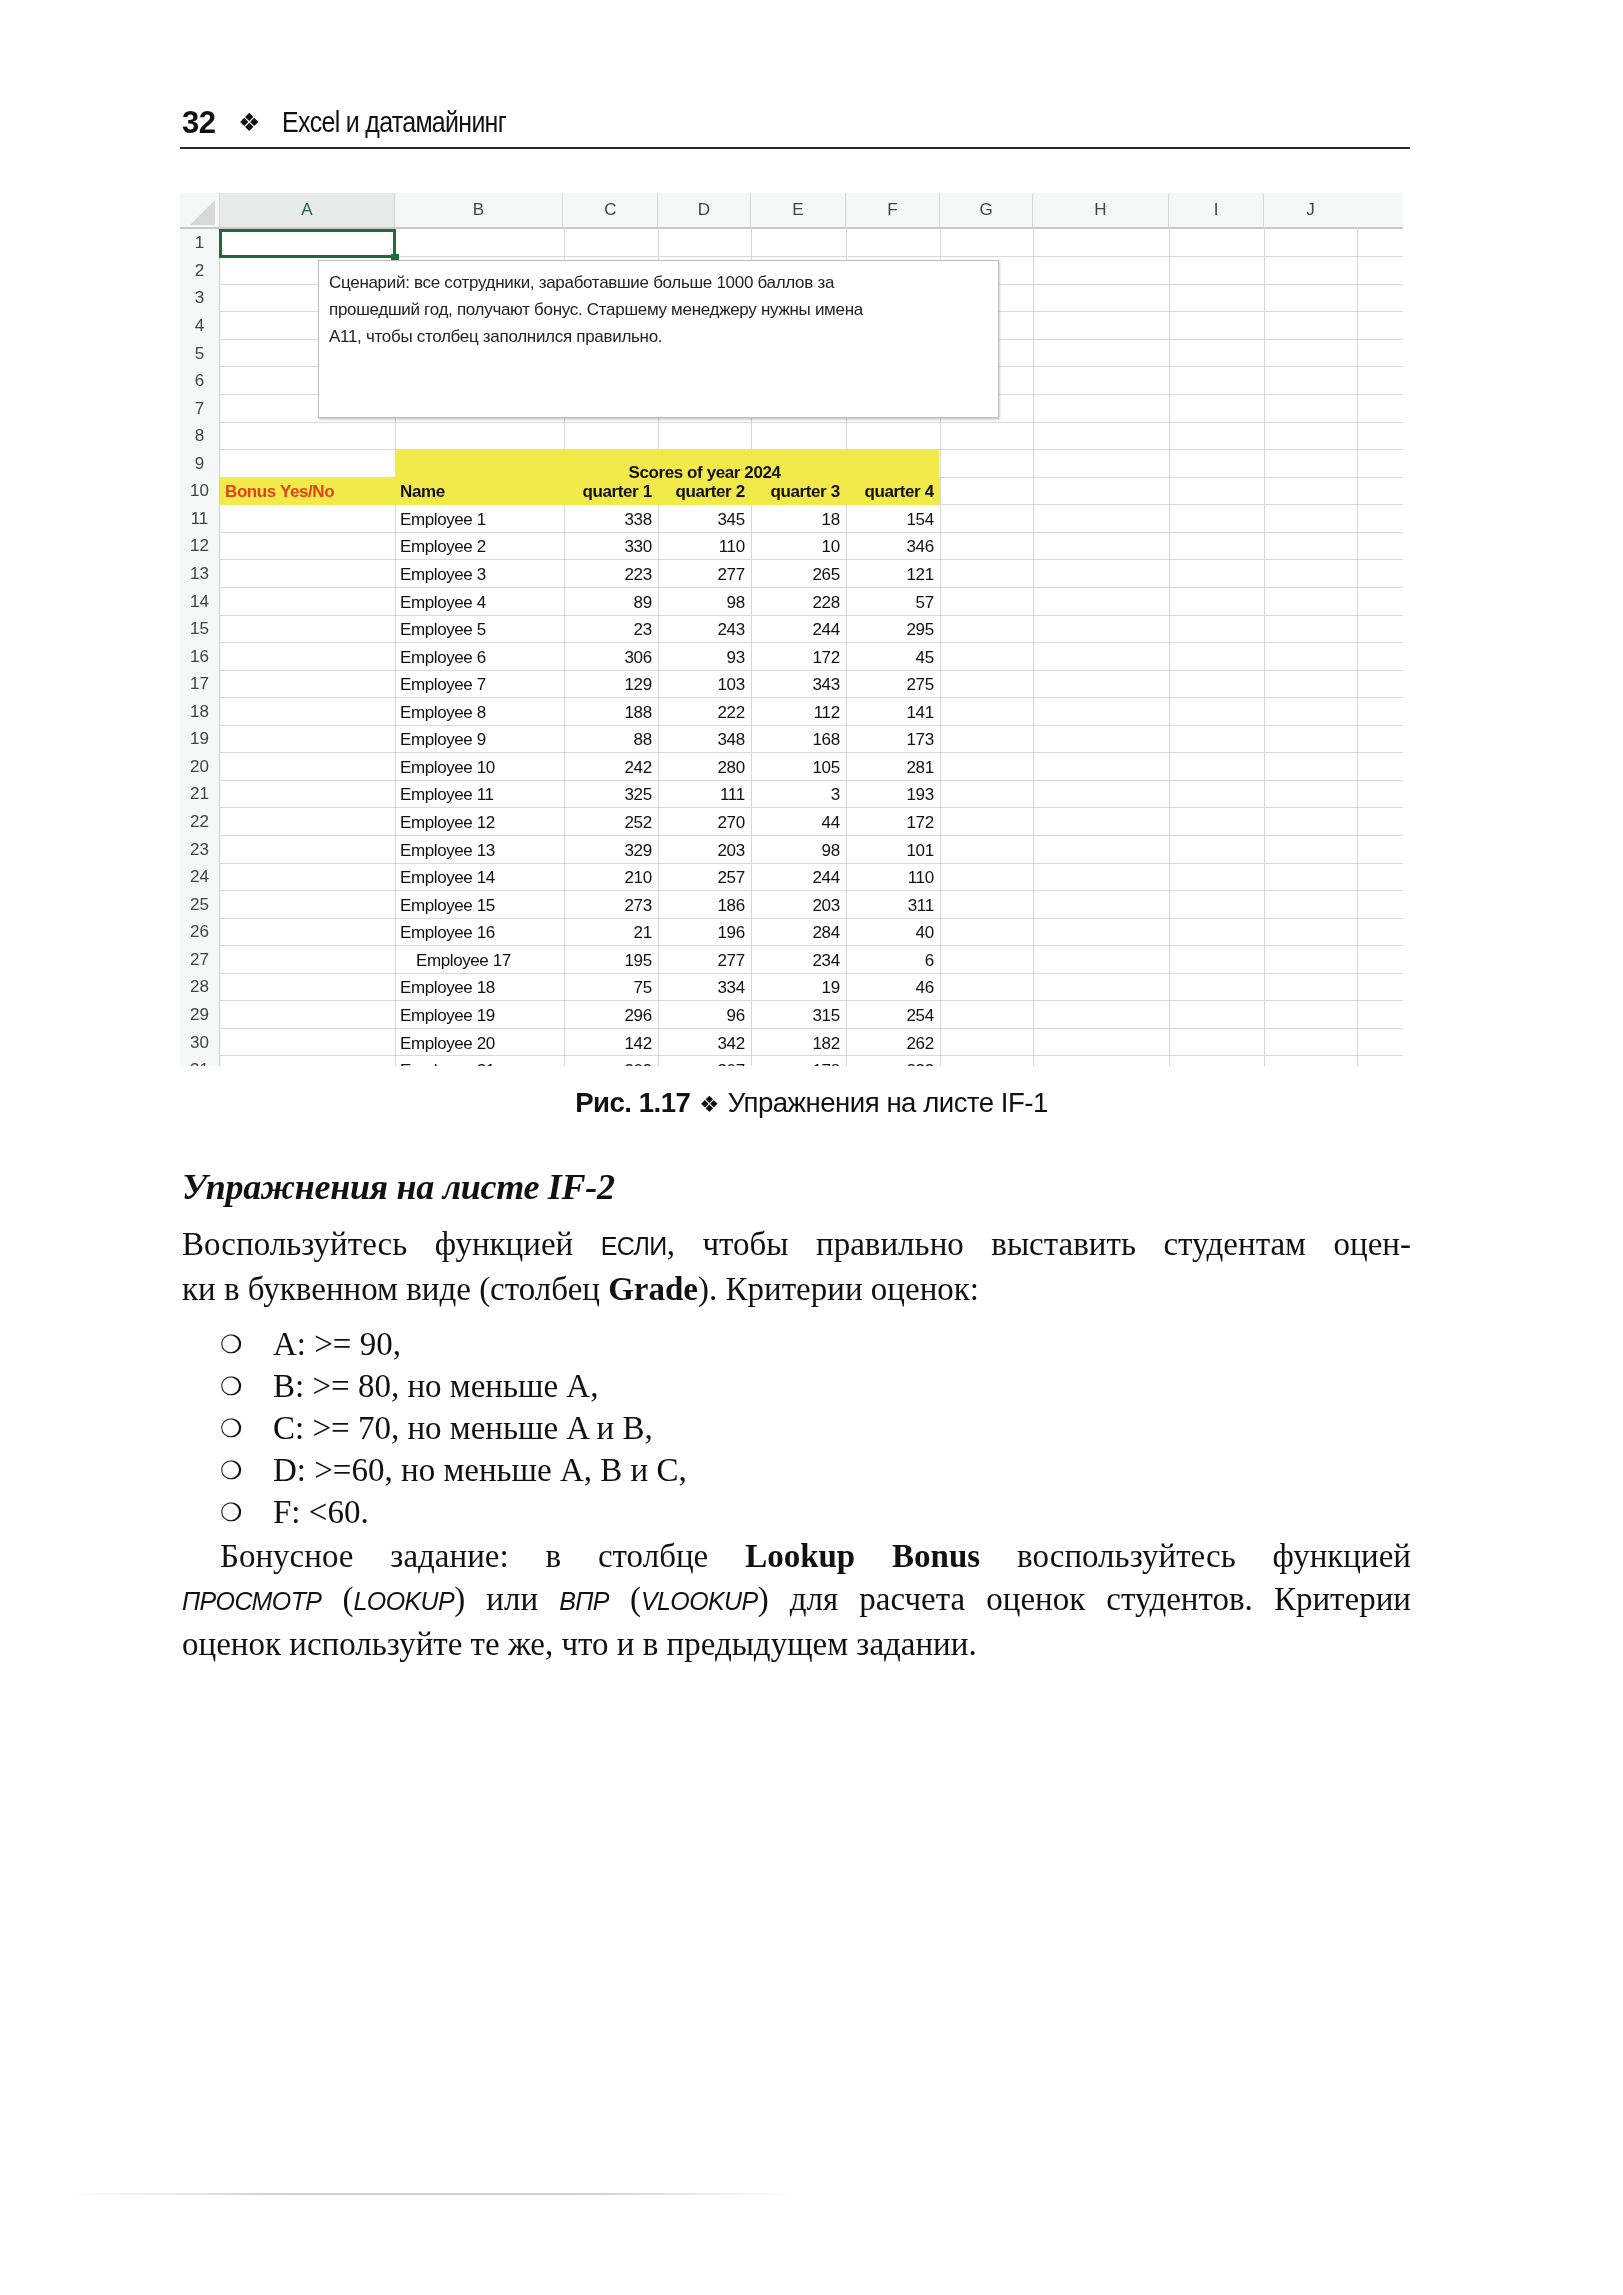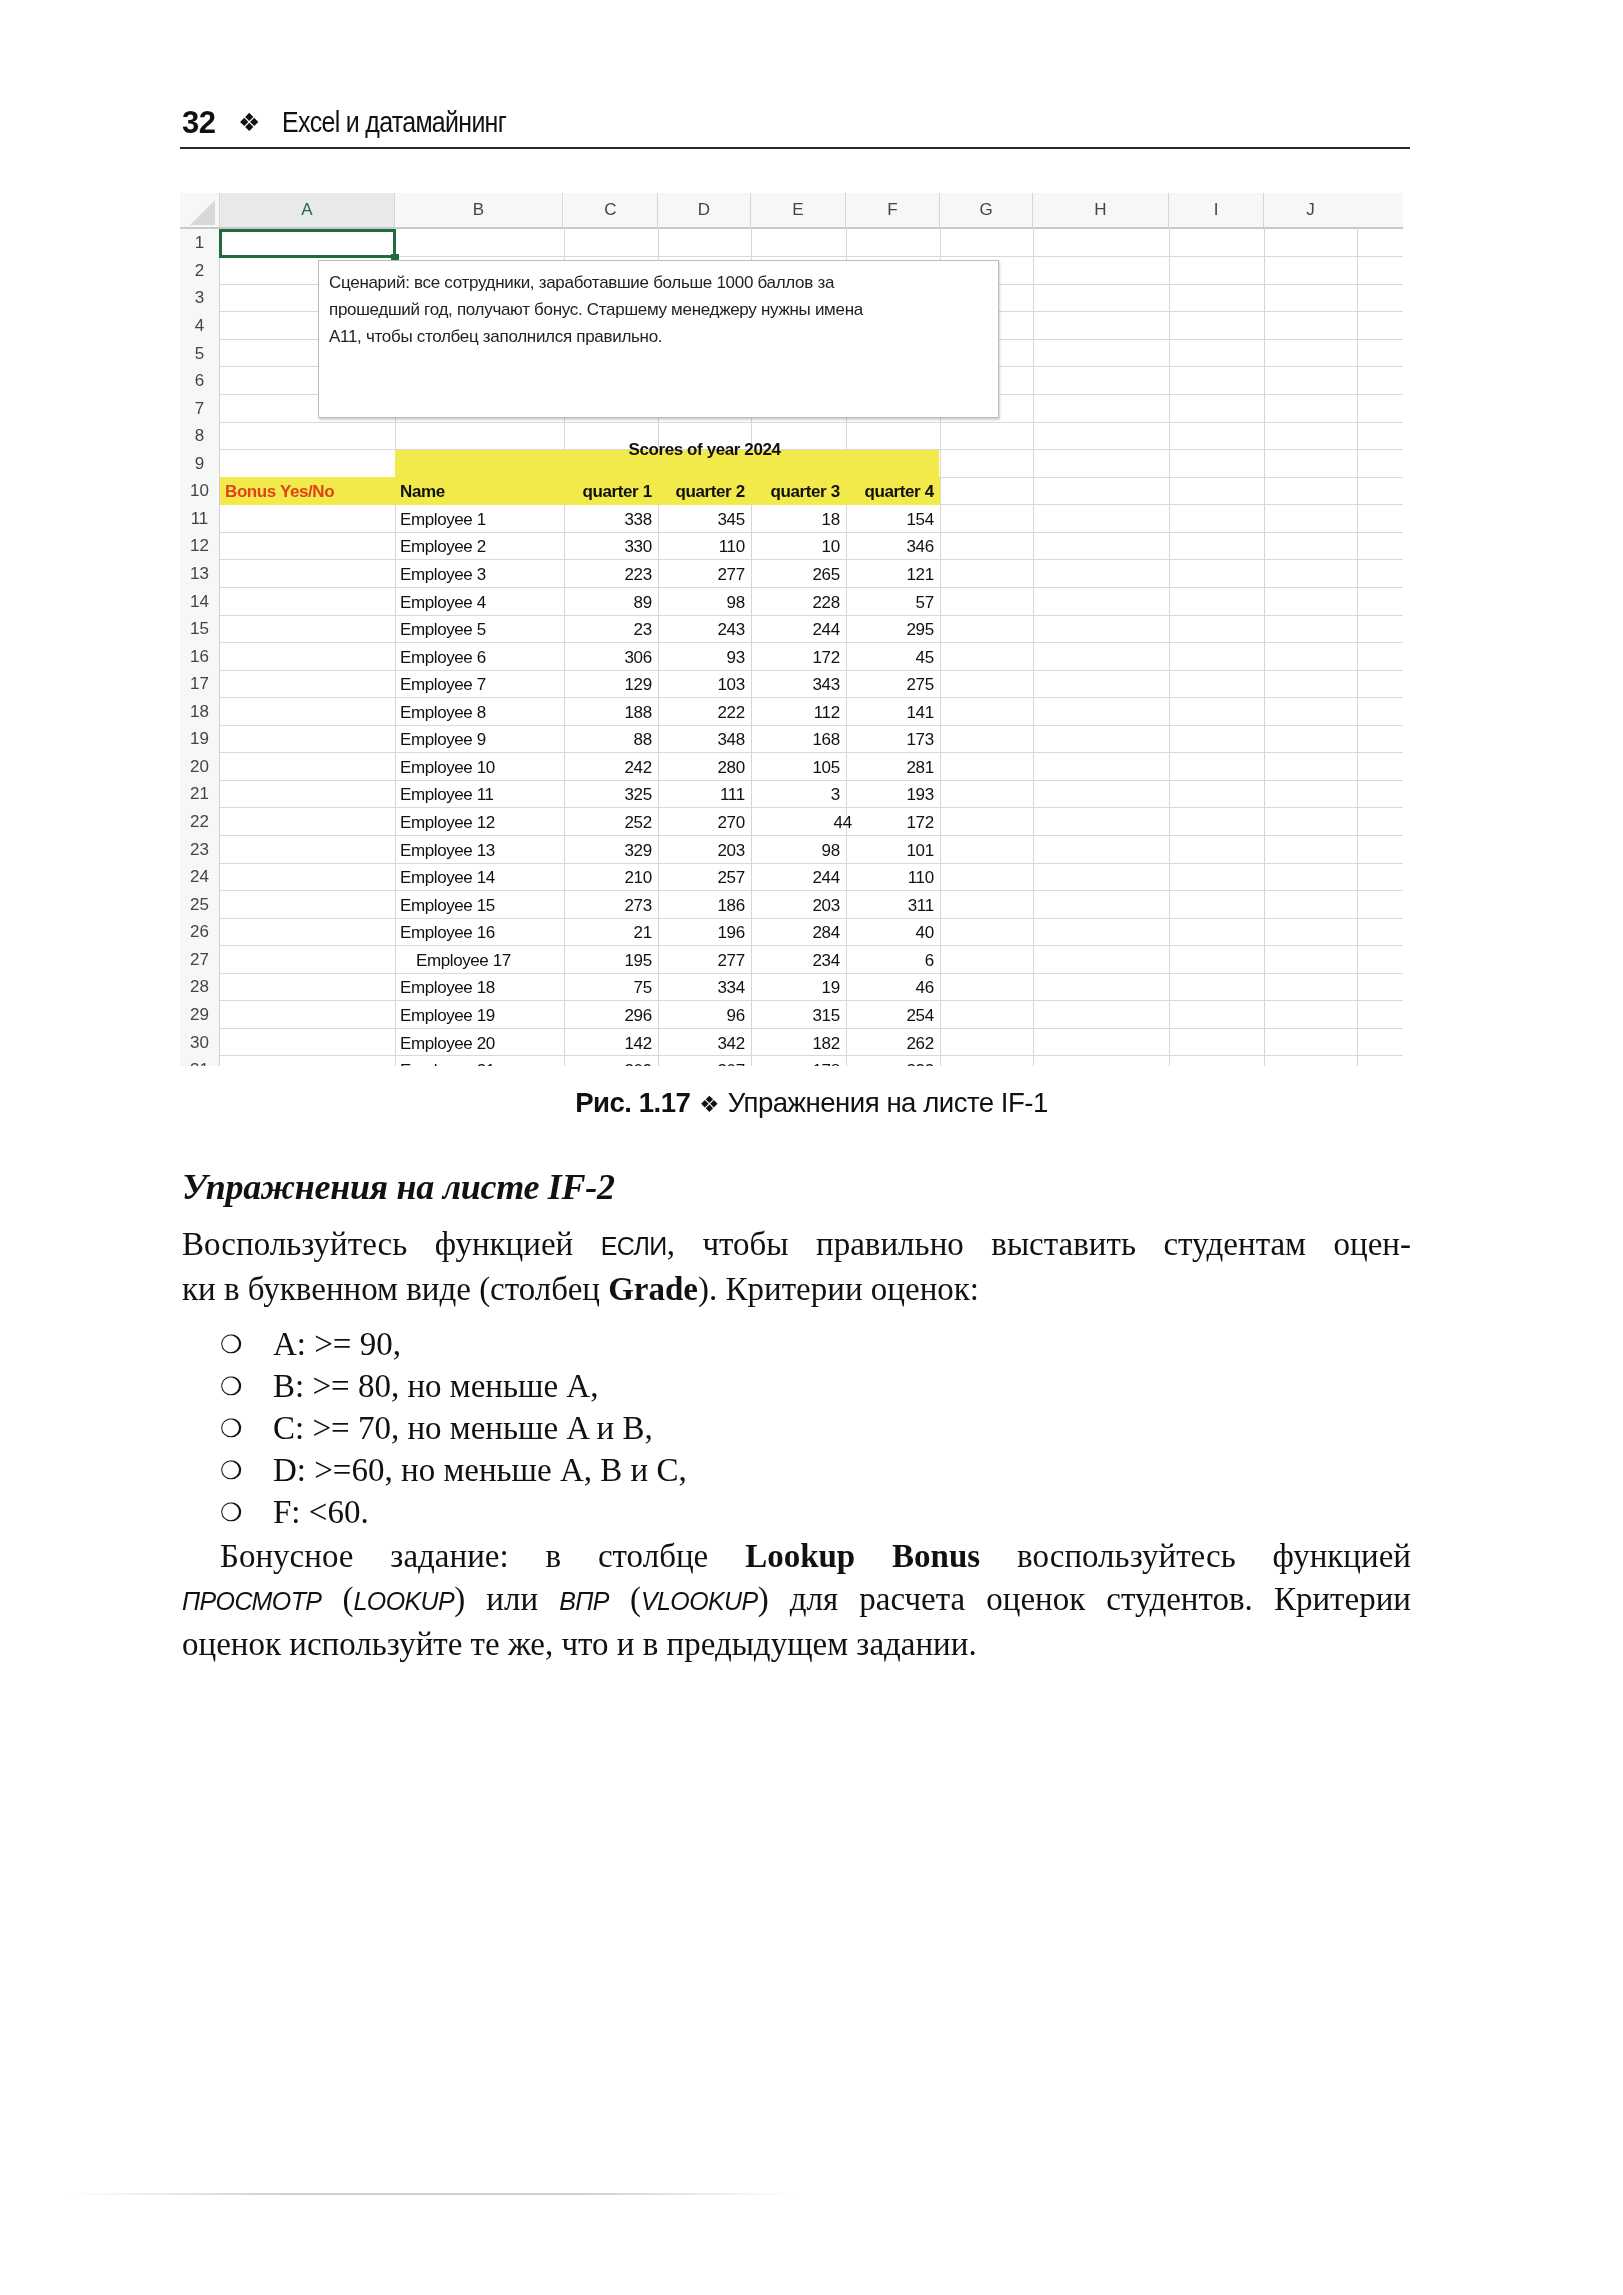--- a/index.html
+++ b/index.html
@@ -155,21 +155,21 @@
     <div class="hline" style="top: 780px;"></div>
     <div class="rowhdr" style="top: 780px; height: 27.6px; line-height: 27.6px;">28</div>
     <div class="hline" style="top: 807px;"></div>
     <div class="rowhdr" style="top: 808px; height: 27.6px; line-height: 27.6px;">29</div>
     <div class="hline" style="top: 835px;"></div>
     <div class="rowhdr" style="top: 836px; height: 27.6px; line-height: 27.6px;">30</div>
     <div class="hline" style="top: 862px;"></div>
     <div class="rowhdr" style="top: 863px; height: 27.6px; line-height: 27.6px;">31</div>
     <div class="yellow" style="left: 215px; top: 257px; width: 544px; height: 27.6px;"></div>
     <div class="yellow" style="left: 40px; top: 284px; width: 720px; height: 27.6px;"></div>
-    <div class="cell bold center" style="left: 215px; top: 242px; width: 619px; height: 27.6px; line-height: 29px;">Scores of year 2024</div>
+    <div class="cell bold center" style="left: 215px; top: 265px; width: 619px; height: 27.6px; line-height: 29px;">Scores of year 2024</div>
     <div class="cell txt red" style="left: 40px; top: 284px; width: 175px; height: 27.6px; line-height: 29px;">Bonus Yes/No</div>
     <div class="cell txt bold" style="left: 215px; top: 284px; width: 168px; height: 27.6px; line-height: 29px;">Name</div>
     <div class="cell num bold" style="left: 384px; top: 284px; width: 94px; height: 27.6px; line-height: 29px;">quarter 1</div>
     <div class="cell num bold" style="left: 478px; top: 284px; width: 93px; height: 27.6px; line-height: 29px;">quarter 2</div>
     <div class="cell num bold" style="left: 571px; top: 284px; width: 95px; height: 27.6px; line-height: 29px;">quarter 3</div>
     <div class="cell num bold" style="left: 666px; top: 284px; width: 94px; height: 27.6px; line-height: 29px;">quarter 4</div>
     <div class="cell txt" style="left: 40px; top: 312px; width: 175px; height: 27.6px; line-height: 29px;"></div>
     <div class="cell txt" style="left: 215px; top: 312px; width: 168px; height: 27.6px; line-height: 29px;">Employee 1</div>
     <div class="cell num" style="left: 384px; top: 312px; width: 94px; height: 27.6px; line-height: 29px;">338</div>
     <div class="cell num" style="left: 478px; top: 312px; width: 93px; height: 27.6px; line-height: 29px;">345</div>
@@ -232,21 +232,21 @@
     <div class="cell txt" style="left: 40px; top: 587px; width: 175px; height: 27.6px; line-height: 29px;"></div>
     <div class="cell txt" style="left: 215px; top: 587px; width: 168px; height: 27.6px; line-height: 29px;">Employee 11</div>
     <div class="cell num" style="left: 384px; top: 587px; width: 94px; height: 27.6px; line-height: 29px;">325</div>
     <div class="cell num" style="left: 478px; top: 587px; width: 93px; height: 27.6px; line-height: 29px;">111</div>
     <div class="cell num" style="left: 571px; top: 587px; width: 95px; height: 27.6px; line-height: 29px;">3</div>
     <div class="cell num" style="left: 666px; top: 587px; width: 94px; height: 27.6px; line-height: 29px;">193</div>
     <div class="cell txt" style="left: 40px; top: 615px; width: 175px; height: 27.6px; line-height: 29px;"></div>
     <div class="cell txt" style="left: 215px; top: 615px; width: 168px; height: 27.6px; line-height: 29px;">Employee 12</div>
     <div class="cell num" style="left: 384px; top: 615px; width: 94px; height: 27.6px; line-height: 29px;">252</div>
     <div class="cell num" style="left: 478px; top: 615px; width: 93px; height: 27.6px; line-height: 29px;">270</div>
-    <div class="cell num" style="left: 571px; top: 615px; width: 95px; height: 27.6px; line-height: 29px; margin-left: 12px;">44</div>
+    <div class="cell num" style="left: 571px; top: 615px; width: 95px; height: 27.6px; line-height: 29px;">44</div>
     <div class="cell num" style="left: 666px; top: 615px; width: 94px; height: 27.6px; line-height: 29px;">172</div>
     <div class="cell txt" style="left: 40px; top: 643px; width: 175px; height: 27.6px; line-height: 29px;"></div>
     <div class="cell txt" style="left: 215px; top: 643px; width: 189px; height: 27.6px; line-height: 29px;">Employee 13</div>
     <div class="cell num" style="left: 384px; top: 643px; width: 94px; height: 27.6px; line-height: 29px;">329</div>
     <div class="cell num" style="left: 478px; top: 643px; width: 93px; height: 27.6px; line-height: 29px;">203</div>
     <div class="cell num" style="left: 571px; top: 643px; width: 95px; height: 27.6px; line-height: 29px;">98</div>
     <div class="cell num" style="left: 666px; top: 643px; width: 94px; height: 27.6px; line-height: 29px;">101</div>
     <div class="cell txt" style="left: 40px; top: 670px; width: 175px; height: 27.6px; line-height: 29px;"></div>
     <div class="cell txt" style="left: 215px; top: 670px; width: 168px; height: 27.6px; line-height: 29px;">Employee 14</div>
     <div class="cell num" style="left: 384px; top: 670px; width: 94px; height: 27.6px; line-height: 29px;">210</div>

